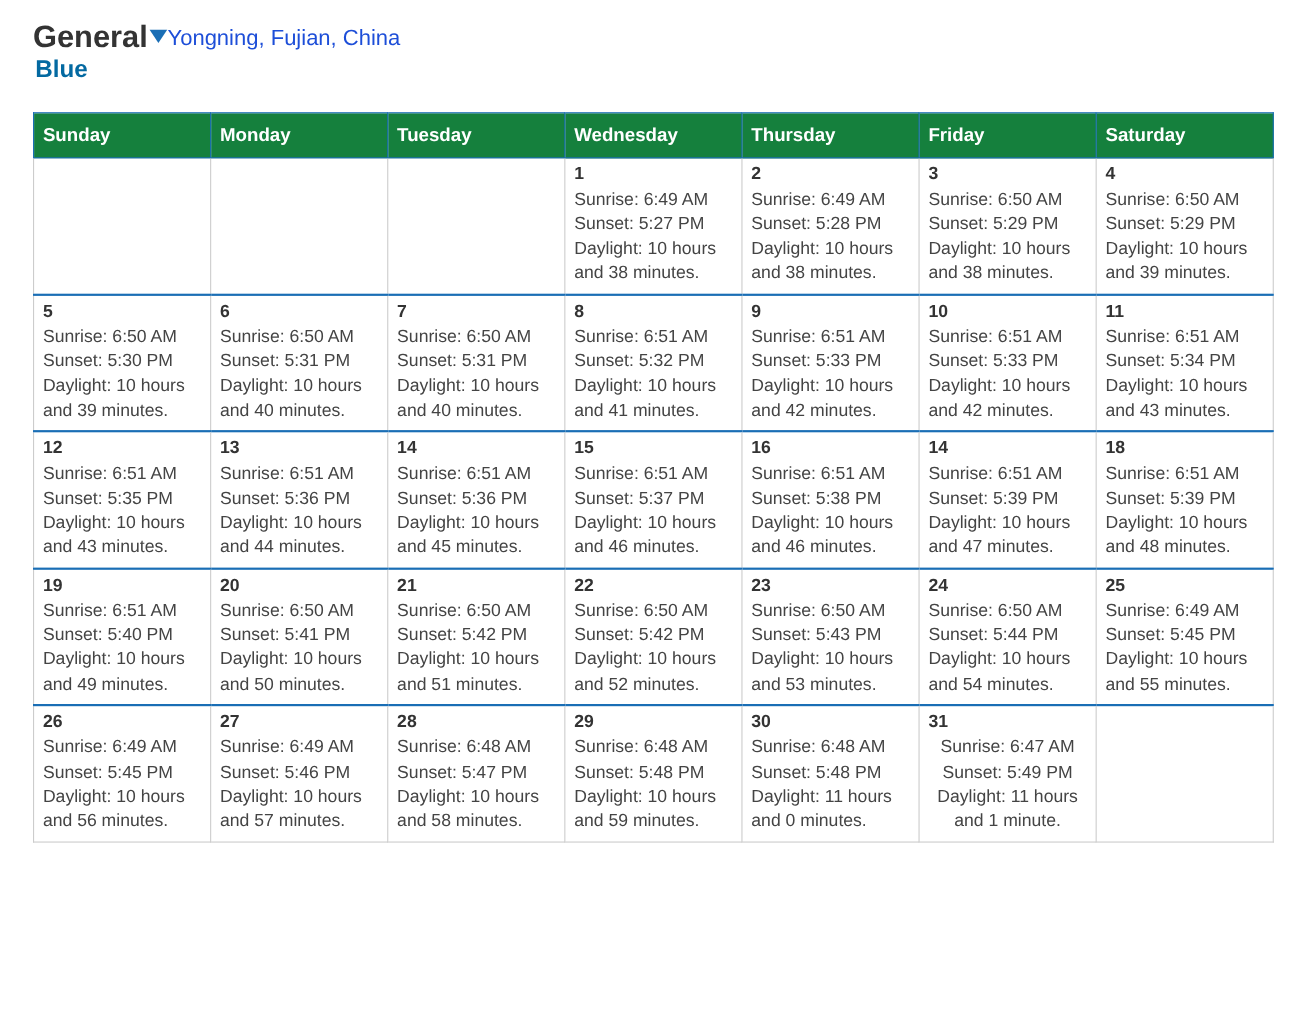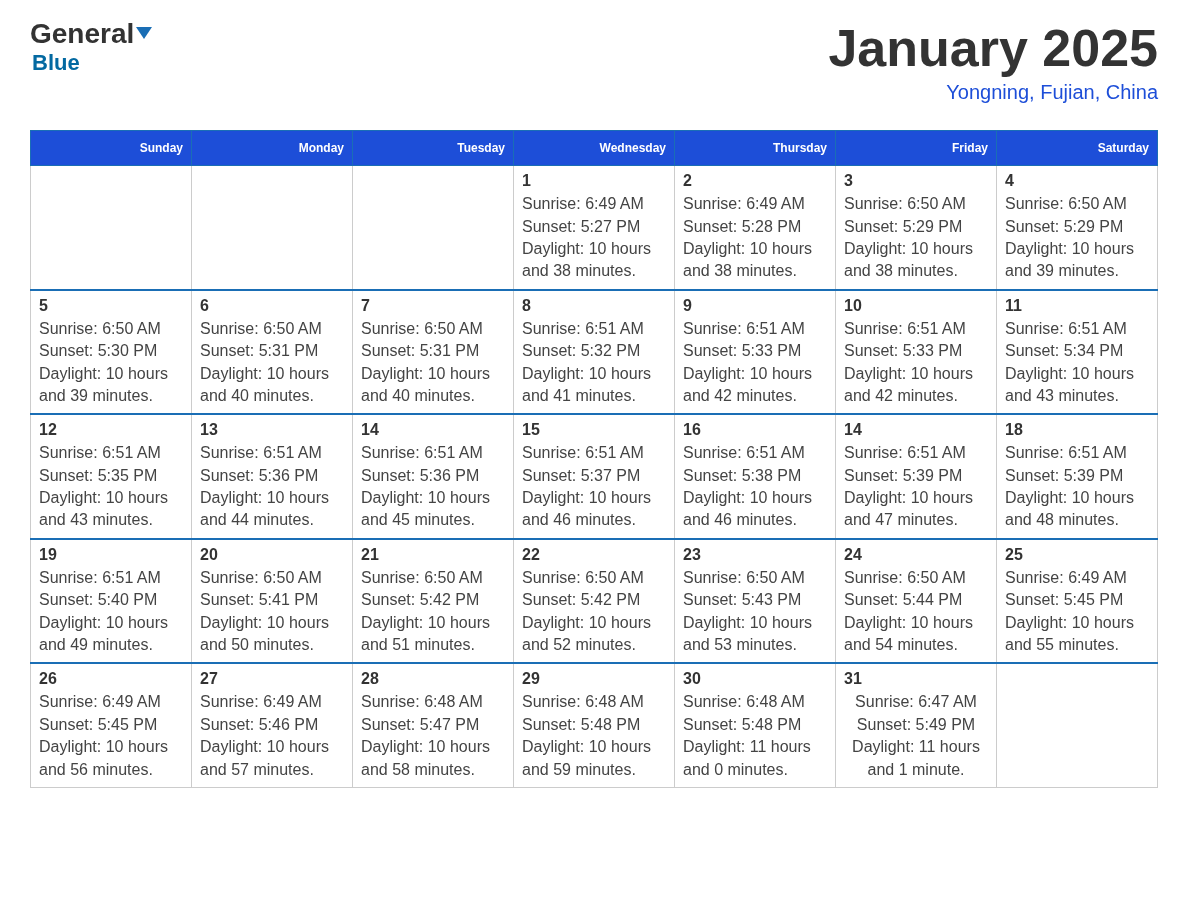--- a/index.html
+++ b/index.html
@@ -5,21 +5,21 @@
     * { margin: 0; padding: 0; box-sizing: border-box; }
     body {
       font-family: Arial, sans-serif;
       background: #fff;
       width: 1188px;
       min-height: 918px;
       padding: 20px 30px;
     }
     .header {
       display: flex;
-      justify-content: space-between;
+      justify-content: flex-start;
       align-items: flex-start;
       margin-bottom: 26px;
     }
     .logo {
       display: flex;
       flex-direction: column;
       align-items: flex-start;
     }
     .logo-text {
       font-size: 28px;
@@ -62,26 +62,26 @@
       font-size: 20px;
       color: #1d4ed8;
       margin-top: 4px;
     }
     .calendar {
       width: 100%;
       border-collapse: collapse;
       margin-top: 10px;
     }
     .calendar th {
-      background-color: #1d4ed8;
+      background-color: #15803d;
       color: #fff;
-      font-size: 12px;
+      font-size: 17px;
       font-weight: bold;
       padding: 10px 8px;
-      text-align: right;
+      text-align: left;
       border: 1px solid #1a6eb5;
     }
     .calendar td {
       border: 1px solid #ccc;
       vertical-align: top;
       padding: 6px 8px;
       width: calc(100% / 7);
       height: 110px;
     }
     .day-number {
@@ -107,21 +107,20 @@
 <body>
 
 <div class="header">
   <div class="logo">
     <div class="logo-text">
       General<span class="logo-triangle"></span>
     </div>
     <div class="logo-blue">Blue</div>
   </div>
   <div class="title-block">
-    <div class="month-title">January 2025</div>
     <div class="location">Yongning, Fujian, China</div>
   </div>
 </div>
 
 <table class="calendar">
   <thead>
     <tr>
     <th>Sunday</th>
         <th>Monday</th>
         <th>Tuesday</th>

